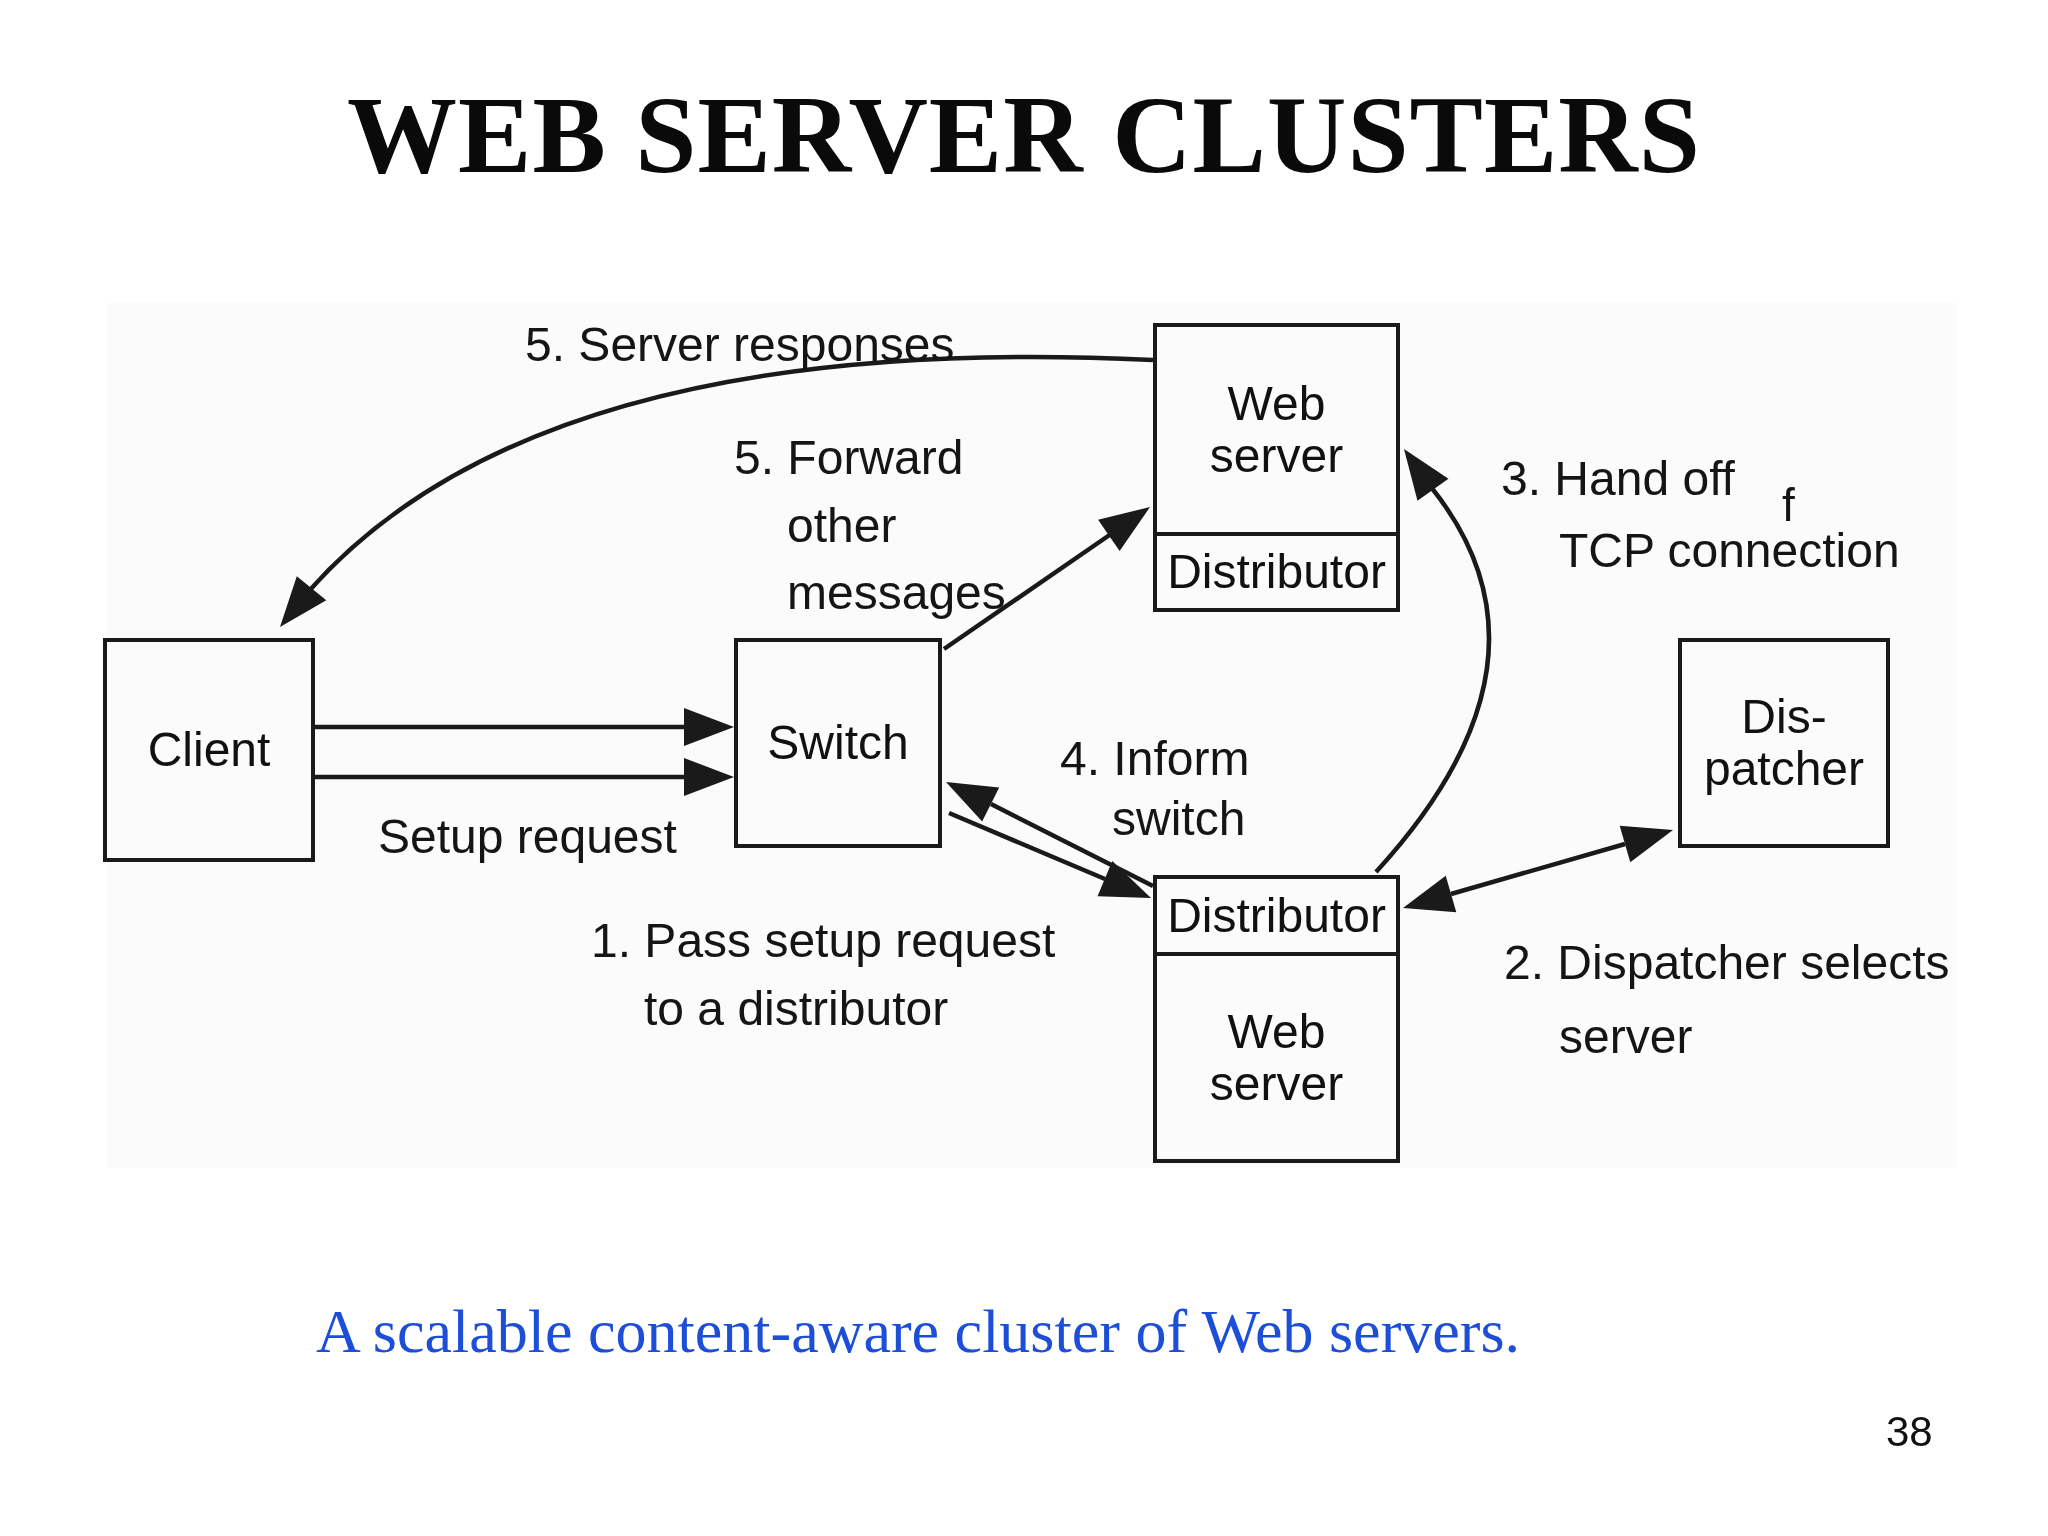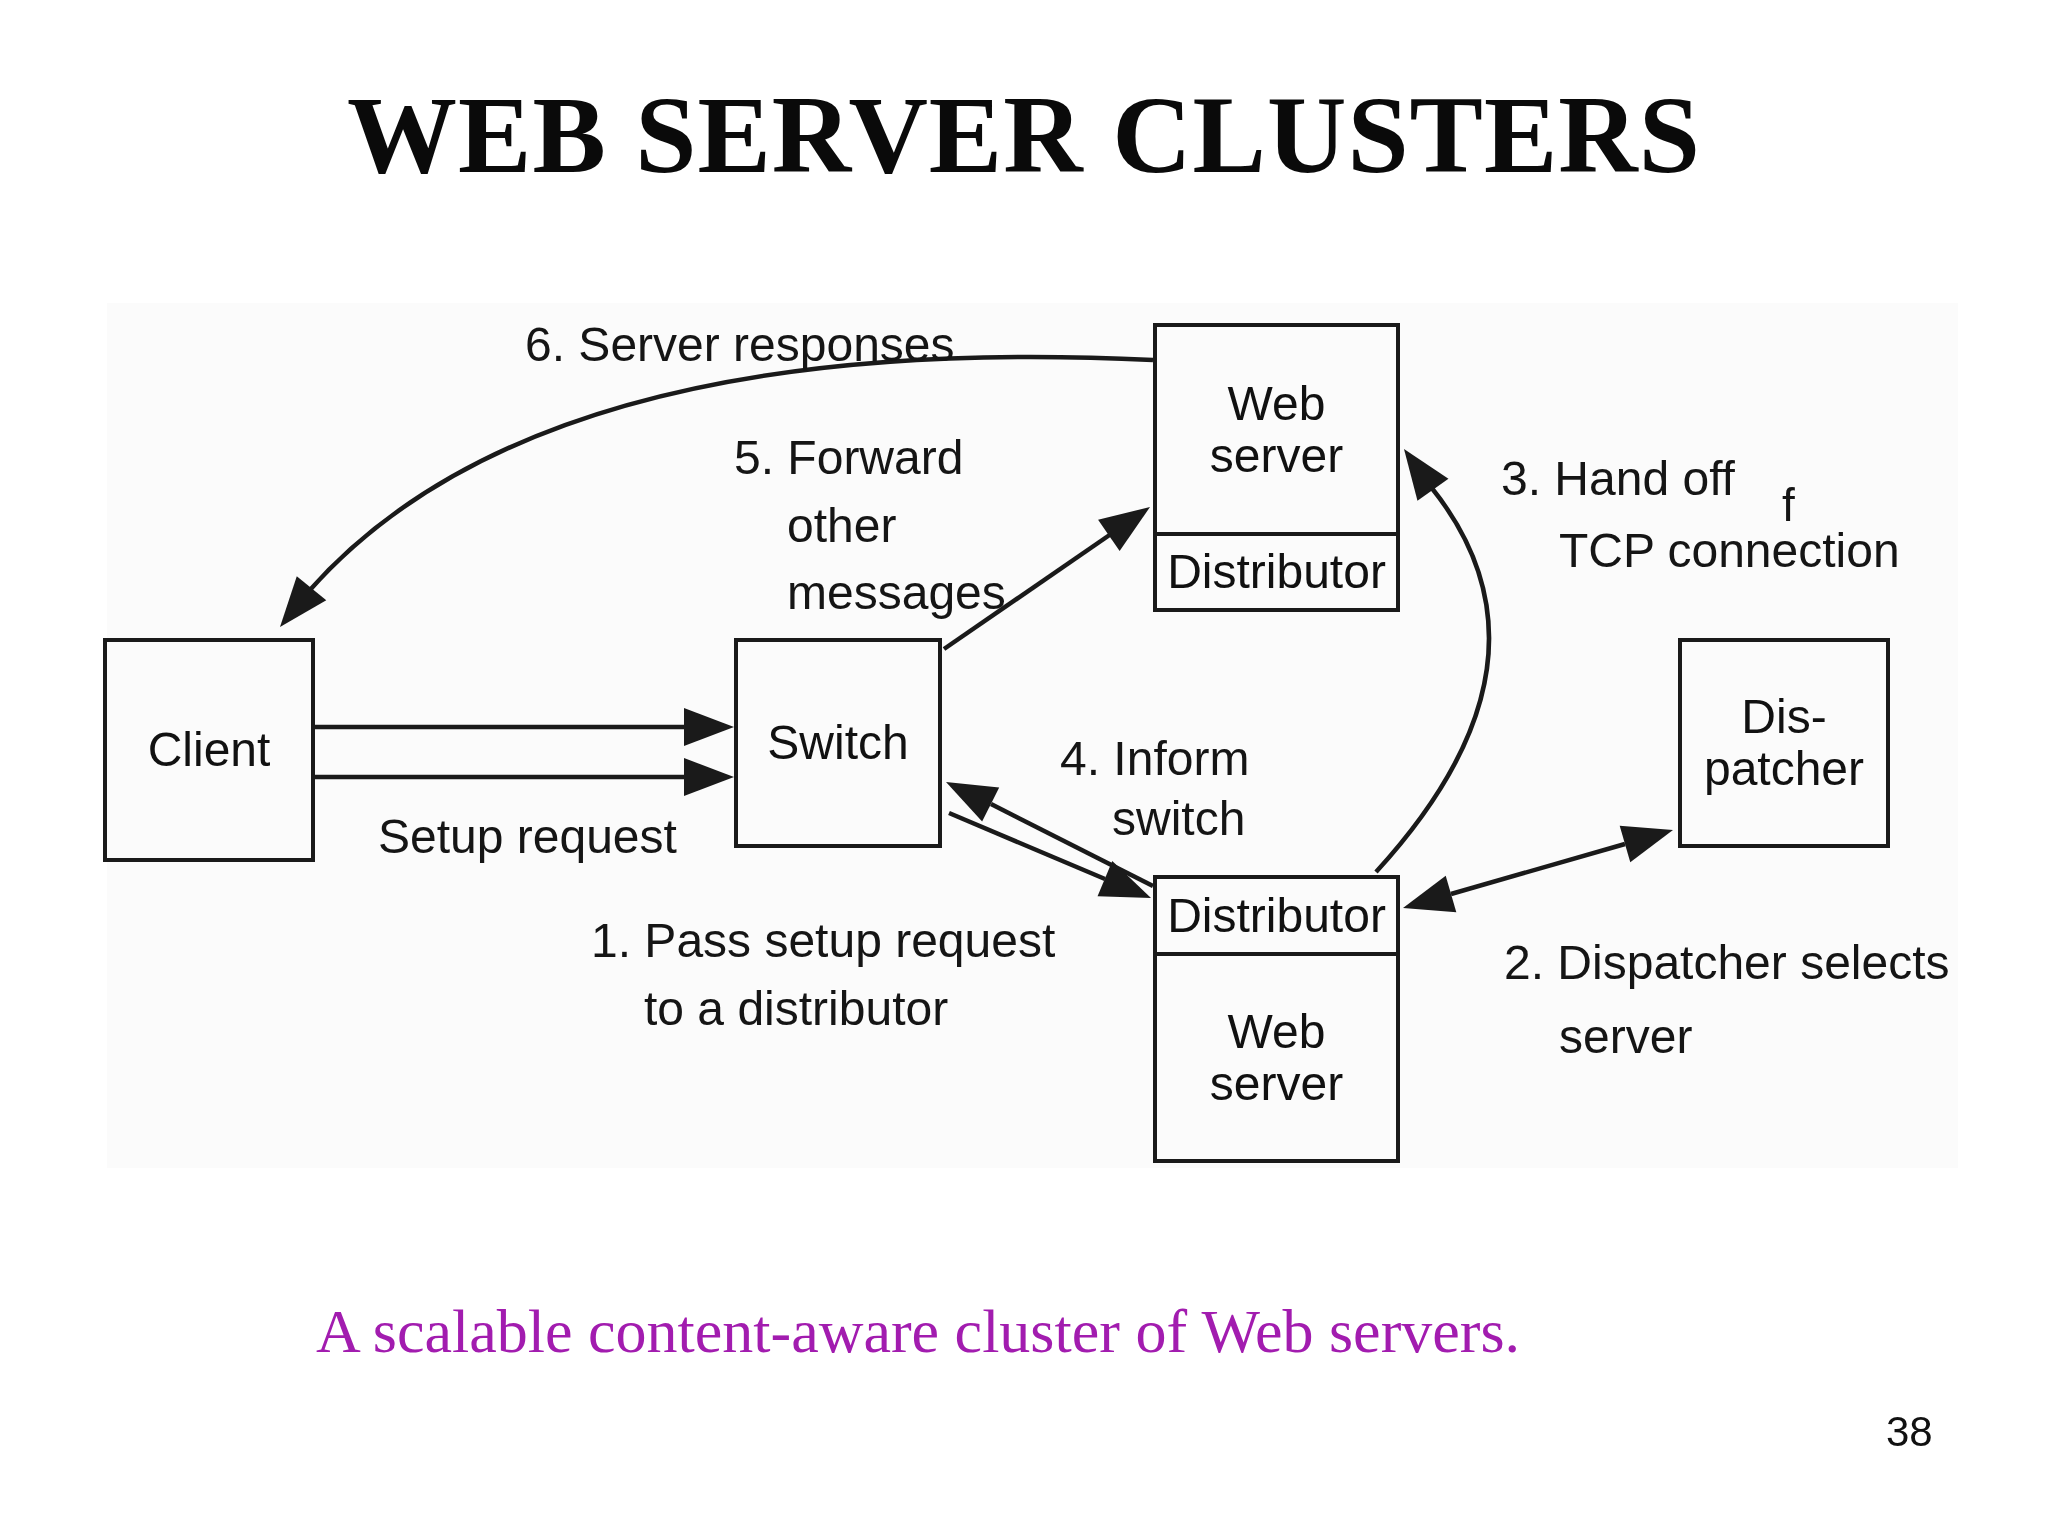--- a/index.html
+++ b/index.html
@@ -47,21 +47,21 @@
     border-top:4px solid #1a1a1a;
   }
   .elabel{
     font-size:48px;line-height:1.2;color:#151515;
     white-space:nowrap;
   }
   #stray-f{font-size:46px;color:#151515;}
   #caption{
     left:316px;top:1296px;
     font-family:"Liberation Serif", serif;
-    font-size:62px;color:#a21caf;
+    font-size:62px;color:#1d4ed8;
     white-space:nowrap;
   }
   #page-number{
     left:1886px;top:1408px;
     font-size:42px;color:#111;
   }
   svg#wires{left:0;top:0;pointer-events:none;}
   svg#wires path, svg#wires line{stroke:#1a1a1a;stroke-width:4.5;fill:none;}
   svg#wires polygon{fill:#1a1a1a;stroke:none;}
 </style>
@@ -148,21 +148,21 @@
     </div>
   </div>
 
   <div class="abs node" style="left:1678px;top:638px;width:212px;height:210px;">
     <span class="ml">Dis-
 patcher</span>
   </div>
 
   <div class="abs elabel" style="left:378px;top:808px;text-align:right;">Setup request</div>
 
-  <div class="abs elabel" style="left:525px;top:316px;">6. Server responses</div>
+  <div class="abs elabel" style="left:525px;top:316px;">5. Server responses</div>
 
   <div class="abs elabel" style="left:734px;top:429px;">5. Forward</div>
   <div class="abs elabel" style="left:787px;top:497px;">other</div>
   <div class="abs elabel" style="left:787px;top:564px;">messages</div>
 
   <div class="abs elabel" style="left:1501px;top:450px;">3. Hand off</div>
   <div class="abs elabel" style="left:1559px;top:522px;">TCP connection</div>
   <div class="abs" id="stray-f" style="left:1782px;top:478px;">f</div>
 
   <div class="abs elabel" style="left:1060px;top:730px;">4. Inform</div>

